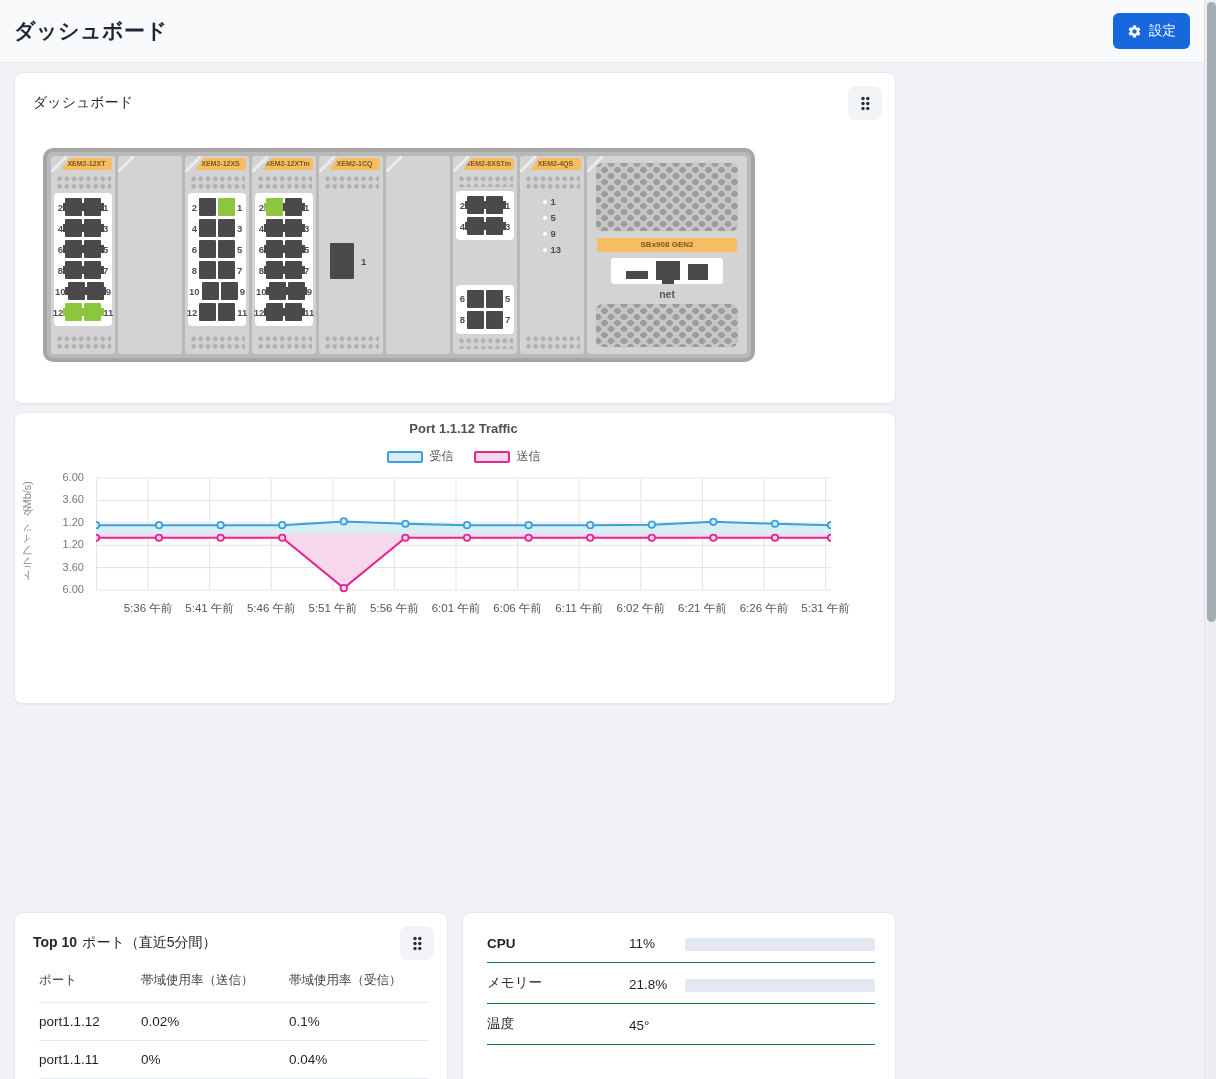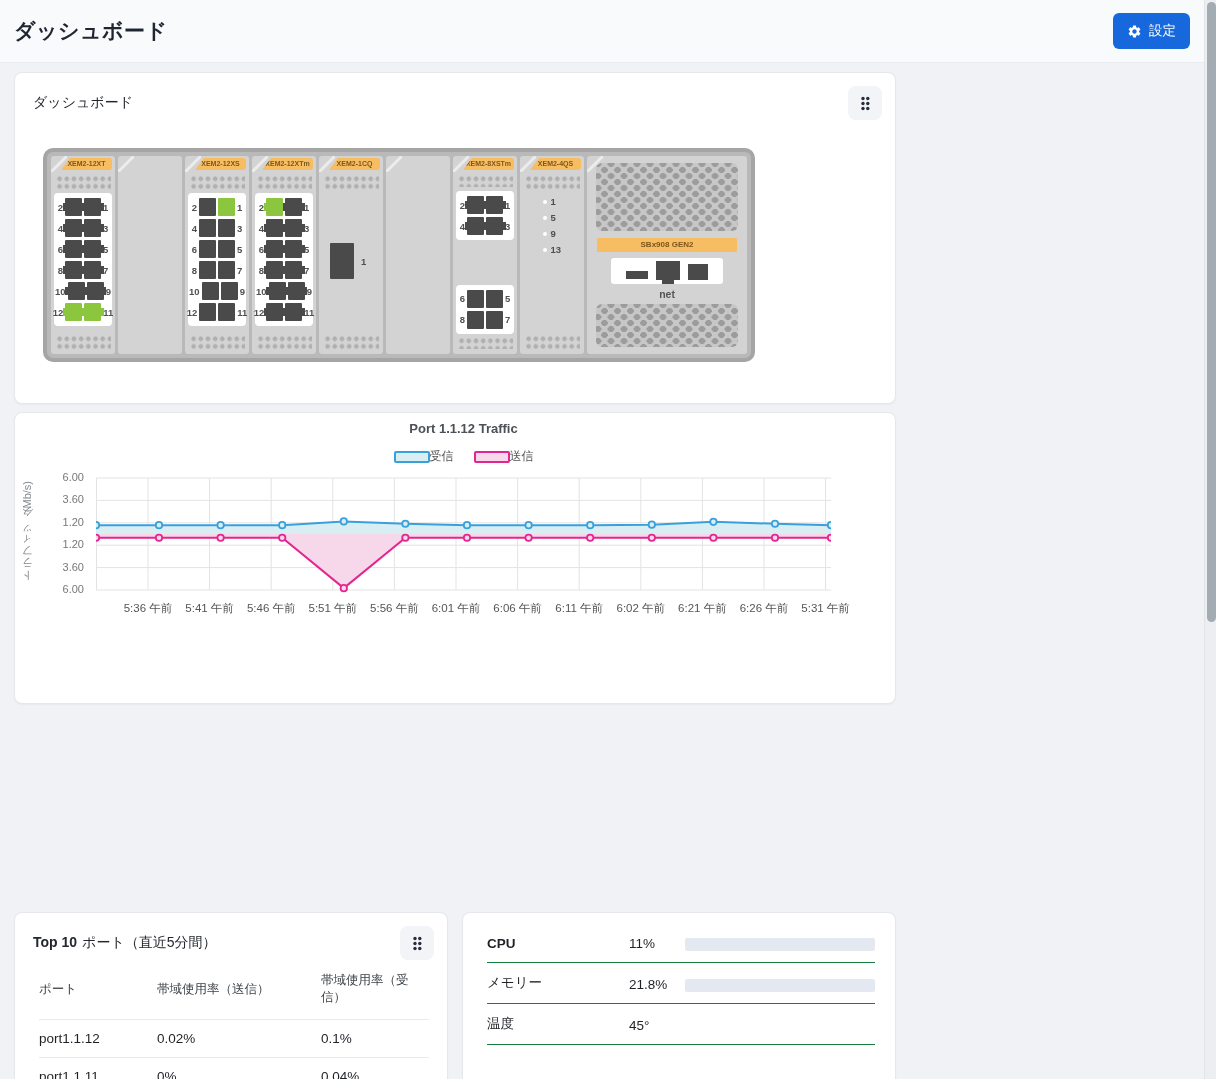--- a/index.html
+++ b/index.html
@@ -103,33 +103,33 @@
   }
   .p-sd { width:22px; height:8px; background:#4a4a4a; margin-bottom:5px; }
   .p-console { width:24px; height:19px; background:#4a4a4a; position:relative; margin-bottom:4px; }
   .p-console::after { content:''; position:absolute; bottom:-4px; left:6px; width:12px; height:4px; background:#4a4a4a; }
   .p-usb { width:20px; height:16px; background:#4a4a4a; margin-bottom:4px; }
   .net-label { text-align:center; font-size:10.5px; font-weight:700; color:#555; margin-top:4px; }
   
   .chart-area { position:relative; margin:8px 0 8px 81px; width:735px; }
   .chart-title { text-align:center; font-size:13px; font-weight:700; color:#4c5057; }
   .legend { display:flex; justify-content:center; gap:20px; margin:12px 0 10px; }
-  .legend-item { display:flex; align-items:center; font-size:12px; color:#555; }
+  .legend-item { display:flex; align-items:center; gap:7px; font-size:12px; color:#555; }
   .swatch { width:36px; height:12px; border-radius:2px; border:2px solid #888; }
   .plot { position:relative; width:735px; height:118px; }
   .ylabels { position:absolute; left:-48px; top:0; width:42px; height:118px; }
   .ylabels span { position:absolute; right:6px; font-size:11px; color:#777; }
   .ytitle { position:absolute; left:-76px; top:0; height:118px; display:flex; align-items:center; }
   .ytitle span { writing-mode:vertical-rl; transform:rotate(180deg); font-size:11px; color:#808archive590; color:#85898f; white-space:nowrap; }
   .xlabels { position:relative; height:18px; margin-top:8px; }
   .xlabels span { position:absolute; top:0; width:68px; text-align:center; font-size:11.5px; color:#555; }
   
   .ptable { margin:12px 18px 0 24px; }
   .trow { display:grid; grid-template-columns:102px 148px 1fr; align-items:center;
-          border-bottom:1px solid #e7eaee; padding:11px 0; font-size:13.5px; color:#1e2126;gap:16px; }
+          border-bottom:1px solid #e7eaee; padding:11px 0; font-size:13.5px; color:#1e2126; }
   .trow.head { font-size:12.5px; color:#3c4147; padding:8px 0 13px; }
   
   .sysrows { margin:12px 20px 0 24px; }
   .sysrow { display:flex; align-items:flex-end; border-bottom:1px solid #15803d;
             padding:11px 0; font-size:13.5px; color:#1e2126; }
   .syslabel { flex:0 0 142px; }
   .syslabel.bold { font-weight:700; }
   .sysval { flex:0 0 56px; }
   .bar { flex:1; height:13px; background:#e4e9f1; border-radius:2px; overflow:hidden; }
   .bar-fill { height:100%; border-radius:2px; }

